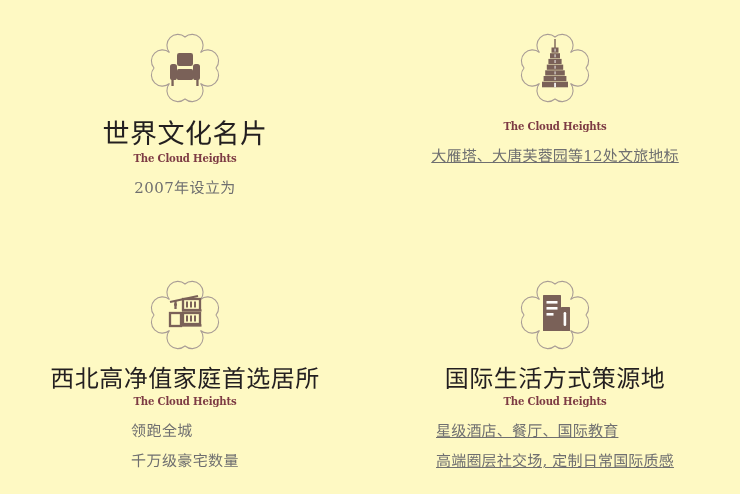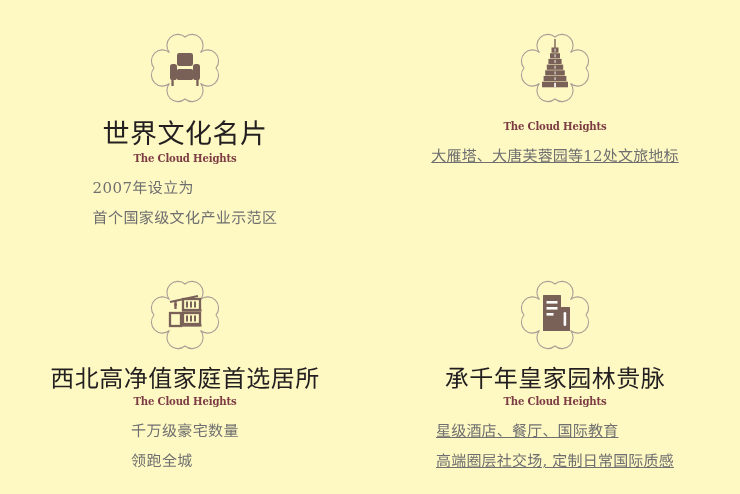--- a/index.html
+++ b/index.html
@@ -122,21 +122,20 @@
           <rect x="38" y="47" width="16" height="11" rx="1.6"></rect>
           <rect x="32.4" y="58" width="2.3" height="6"></rect>
           <rect x="57.3" y="58" width="2.3" height="6"></rect>
         </g>
       </svg>
     </div>
     <div class="headline">世界文化名片</div>
     <div class="brand">The Cloud Heights</div>
     <div class="body-copy">
       <p class="body-line">2007年设立为</p>
-      <p class="body-line">首个国家级文化产业示范区</p>
     </div>
   </div>
 
   <div class="feature-cell cell-2">
     <div class="icon-wrap">
       <svg viewBox="0 0 92 92" aria-hidden="true">
         <path d="M46 8
                  a11 11 0 0 1 15.5 15.5
                  a11 11 0 0 1 15.5 15.5
                  a11 11 0 0 1 -15.5 15.5
@@ -200,22 +199,22 @@
           <rect x="47" y="46.5" width="2" height="6"></rect>
           <rect x="51" y="46.5" width="2" height="6"></rect>
           <rect x="55" y="46.5" width="2" height="6"></rect>
           <circle cx="36.5" cy="35.5" r="1.5"></circle>
         </g>
       </svg>
     </div>
     <div class="headline">西北高净值家庭首选居所</div>
     <div class="brand">The Cloud Heights</div>
     <div class="body-copy">
+      <p class="body-line">领跑全城</p>
       <p class="body-line">千万级豪宅数量</p>
-      <p class="body-line">领跑全城</p>
     </div>
   </div>
 
   <div class="feature-cell cell-4">
     <div class="icon-wrap">
       <svg viewBox="0 0 92 92" aria-hidden="true">
         <path d="M46 8
                  a11 11 0 0 1 15.5 15.5
                  a11 11 0 0 1 15.5 15.5
                  a11 11 0 0 1 -15.5 15.5
@@ -229,21 +228,21 @@
           <rect x="52" y="38" width="9" height="24" rx="0.5"></rect>
         </g>
         <g fill="#fdfdfc">
           <rect x="37.5" y="32" width="11" height="2.6"></rect>
           <rect x="37.5" y="38" width="11" height="2.6"></rect>
           <rect x="37.5" y="44" width="7" height="2.6"></rect>
           <rect x="54.6" y="43" width="2.6" height="14" rx="1.3"></rect>
         </g>
       </svg>
     </div>
-    <div class="headline">承千年皇家园林贵脉</div>
+    <div class="headline">国际生活方式策源地</div>
     <div class="brand">The Cloud Heights</div>
     <div class="body-copy">
       <p class="body-line">星级酒店、餐厅、国际教育</p>
       <p class="body-line">高端圈层社交场, 定制日常国际质感</p>
     </div>
   </div>
 
 </div>
 
 </body></html>

